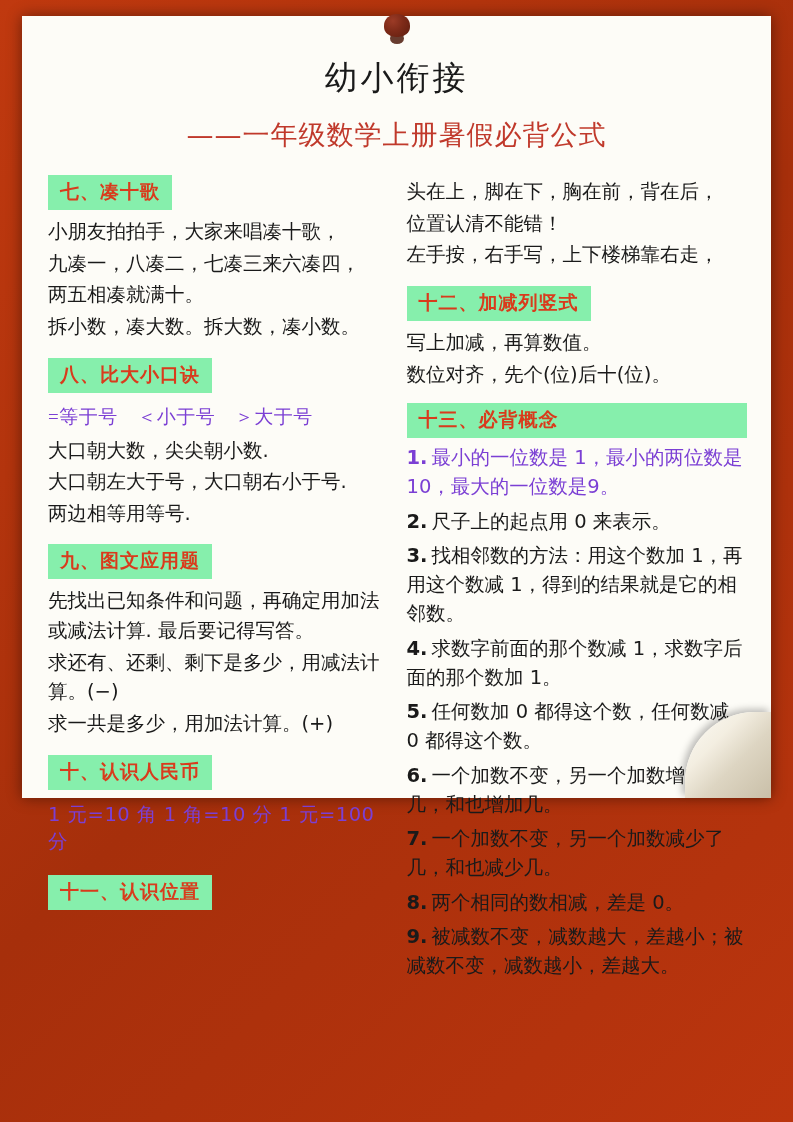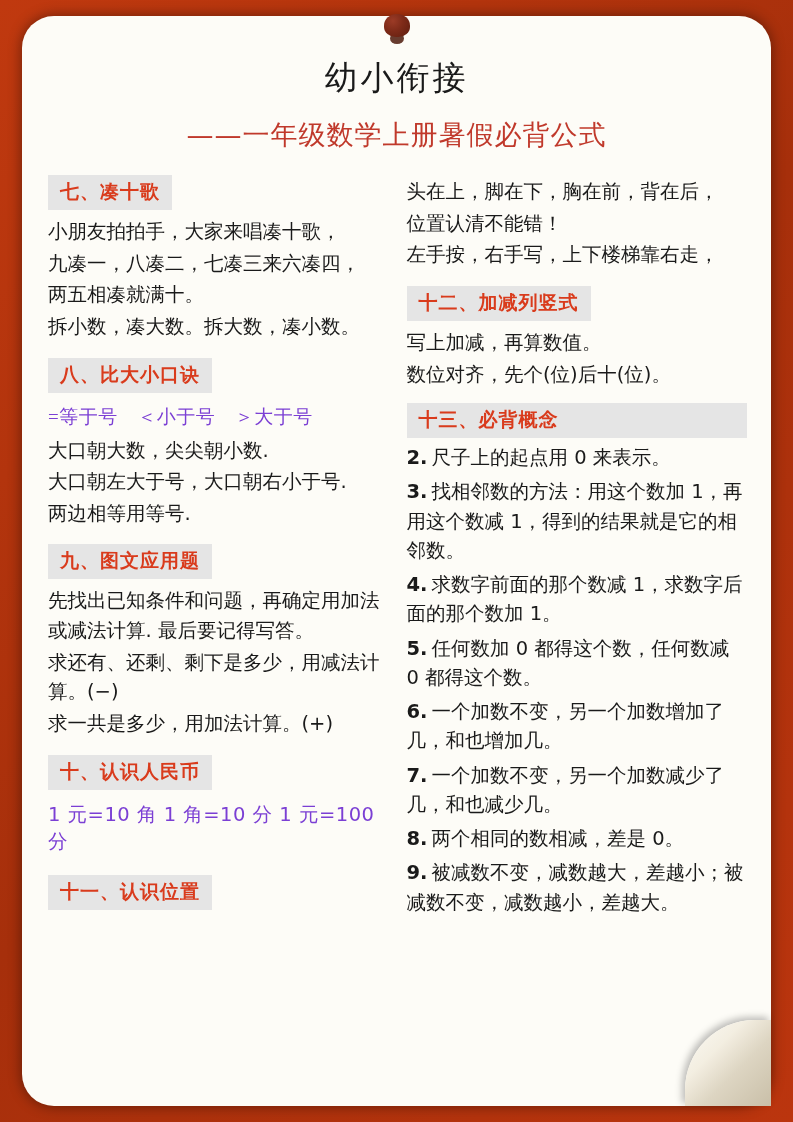--- a/index.html
+++ b/index.html
@@ -19,24 +19,23 @@
     position: absolute;
     inset: 0;
     background: linear-gradient(135deg, #c0390f 0%, #a62f0b 50%, #bb350e 100%);
   }
   
   .sheet {
     position: absolute;
     left: 22px;
     top: 16px;
     width: 749px;
-    height: 1090px;
+    height: 782px;
     background: #fdfcf7;
     box-shadow: 0 0 14px rgba(0,0,0,0.45);
-    border-radius: 32px;
   }
   
   .curl {
     position: absolute;
     right: 0;
     bottom: 0;
     width: 86px;
     height: 86px;
     background: linear-gradient(135deg, #fdfcf7 0%, #f3eee1 35%, #ddd5c2 60%, #c9bfa8 100%);
     border-top-left-radius: 70px;
@@ -106,21 +105,21 @@
     padding: 22px 24px 0 26px;
     box-sizing: border-box;
   }
   .col {
     width: 50%;
     box-sizing: border-box;
   }
 
   .sec-head {
     display: inline-block;
-    background: #e5e5e5;
+    background: #86efac;
     color: #d93b1c;
     font-family: "DejaVu Sans", sans-serif;
     font-size: 19px;
     font-weight: bold;
     padding: 4px 12px 5px 12px;
     margin: 14px 0 5px 0;
     letter-spacing: 1px;
   }
   .sec-head.first { margin-top: 0; }
   .sec-head.wide { display: block; }
@@ -200,20 +199,23 @@
         <div class="body-text">头在上，脚在下，胸在前，背在后，</div>
         <div class="body-text">位置认清不能错！</div>
         <div class="body-text">左手按，右手写，上下楼梯靠右走，</div>
 
         <div class="sec-head">十二、加减列竖式</div>
         <div class="body-text">写上加减，再算数值。</div>
         <div class="body-text">数位对齐，先个(位)后十(位)。</div>
 
         <div class="sec-head wide">十三、必背概念</div>
 
+        <div class="list-item hl">
+          <span class="num">1.</span><span>最小的一位数是 1，最小的两位数是 10，最大的一位数是9。</span>
+        </div>
         <div class="list-item">
           <span class="num">2.</span><span>尺子上的起点用 0 来表示。</span>
         </div>
         <div class="list-item">
           <span class="num">3.</span><span>找相邻数的方法：用这个数加 1，再用这个数减 1，得到的结果就是它的相邻数。</span>
         </div>
         <div class="list-item">
           <span class="num">4.</span><span>求数字前面的那个数减 1，求数字后面的那个数加 1。</span>
         </div>
         <div class="list-item">

